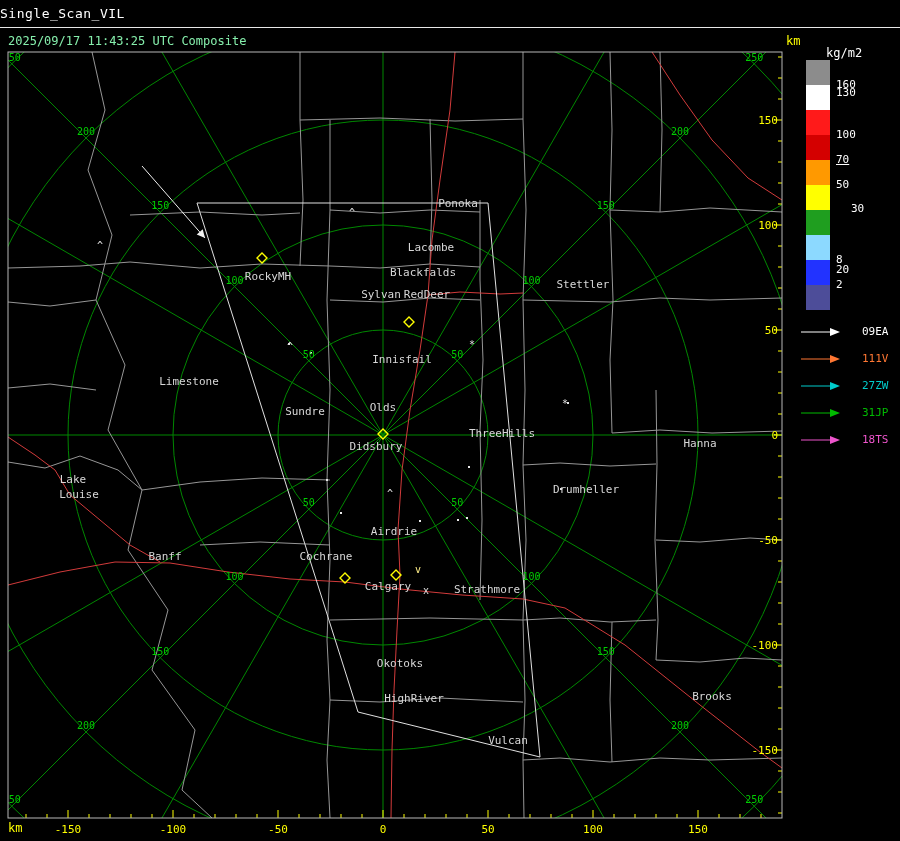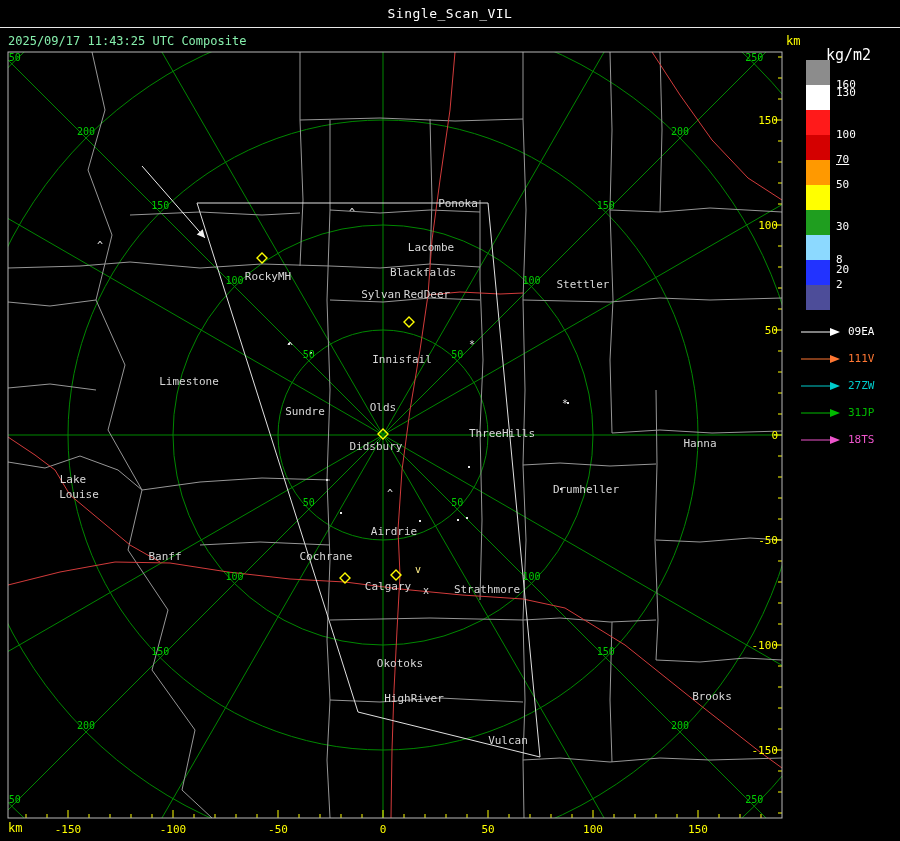--- a/index.html
+++ b/index.html
@@ -1,31 +1,31 @@
 <!DOCTYPE html>
 <html><head>
 <meta charset="utf-8">
 <style>
   html,body{margin:0;padding:0;background:#000;}
   #app{position:relative;width:900px;height:841px;background:#000;overflow:hidden;
        font-family:"DejaVu Sans Mono",monospace;}
-  .title{position:absolute;top:6px;left:0;width:900px;text-align:center;color:#ffffff;
+  .title{position:absolute;top:6px;left:0;width:900px;color:#ffffff;
          font-size:13px;letter-spacing:0.5px;}
   .divider{position:absolute;top:27px;left:0;width:900px;height:0;border-top:1px solid #e8e8e8;}
   .stamp{position:absolute;top:34px;left:8px;color:#86efac;font-size:12px;}
   .km-top{position:absolute;top:34px;left:786px;color:#ffff00;font-size:12px;}
   .km-bottom{position:absolute;top:821px;left:8px;color:#ffff00;font-size:12px;}
   #radar-svg{position:absolute;top:0;left:0;}
   svg text{font-family:"DejaVu Sans Mono",monospace;}
-  #cb-title{position:absolute;top:46px;left:826px;color:#ffffff;font-size:15px;}
+  #cb-title{position:absolute;top:46px;left:826px;color:#ffffff;font-size:12px;}
   #colorbar{position:absolute;top:60px;left:806px;width:90px;height:260px;text-align:center;}
   .cb-box{position:absolute;left:0;width:24px;height:25px;}
   .cb-label{position:absolute;left:30px;color:#ffffff;font-size:11px;}
   #tracks{position:absolute;top:318px;left:800px;width:100px;}
-  .track-row{height:27px;display:flex;align-items:center;gap:6px;}
+  .track-row{height:27px;display:flex;align-items:center;gap:20px;}
   .track-id{font-size:11px;}
 </style>
 </head>
 <body>
 
 <div id="app">
   <div class="title">Single_Scan_VIL</div>
   <div class="divider"></div>
   <div class="stamp">2025/09/17 11:43:25 UTC Composite</div>
   <div class="km-top">km</div>
@@ -270,21 +270,21 @@
       <div class="cb-box" style="top: 125px; background: rgb(255, 255, 0);"></div>
       <div class="cb-box" style="top: 150px; background: rgb(31, 158, 31);"></div>
       <div class="cb-box" style="top: 175px; background: rgb(140, 217, 255);"></div>
       <div class="cb-box" style="top: 200px; background: rgb(34, 51, 255);"></div>
       <div class="cb-box" style="top: 225px; background: rgb(77, 77, 153);"></div>
       <div class="cb-label" style="top: 18px;">160</div>
       <div class="cb-label" style="top: 26px;">130</div>
       <div class="cb-label" style="top: 68px;">100</div>
       <div class="cb-label" style="top: 93px; text-decoration: underline;">70</div>
       <div class="cb-label" style="top: 118px;">50</div>
-      <div class="cb-label" style="top: 160px;">30</div>
+      <div class="cb-label" style="top: 142px; margin-left: 15px;">30</div>
       <div class="cb-label" style="top: 168px; margin-top: 35px;">20</div>
       <div class="cb-label" style="top: 193px;">8</div>
       <div class="cb-label" style="top: 218px;">2</div>
     </div>
   <div id="tracks">
       <div class="track-row">
         <svg width="42" height="10">
           <line x1="1" y1="5" x2="31" y2="5" stroke="#ffffff"></line>
           <polygon points="30,1 40,5 30,9" fill="#ffffff"></polygon>
         </svg>

